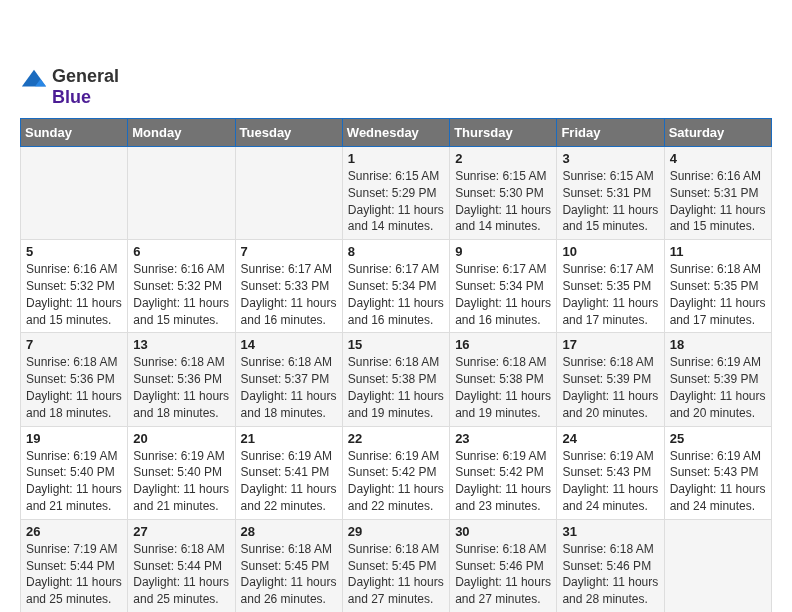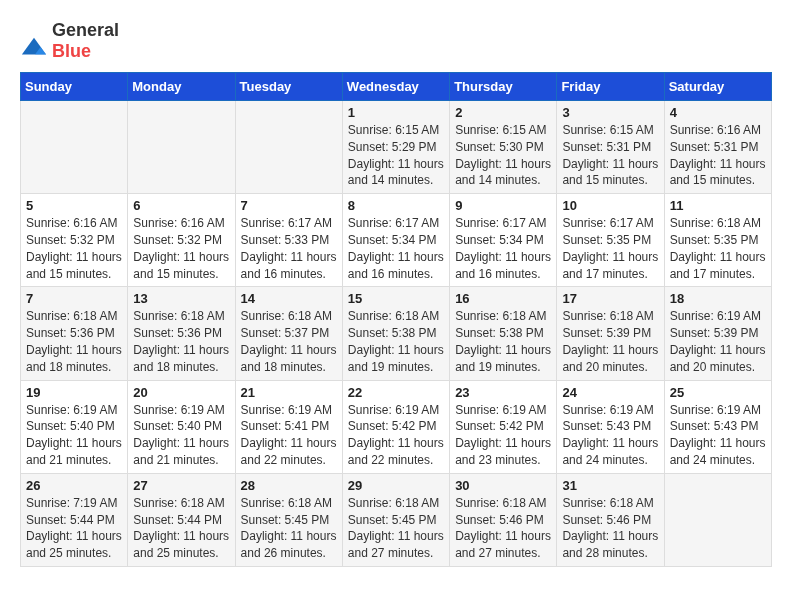--- a/index.html
+++ b/index.html
@@ -11,32 +11,33 @@
       padding: 20px;
     }
     .header {
       display: flex;
       justify-content: space-between;
       align-items: flex-start;
       margin-bottom: 10px;
     }
     .logo {
       display: flex;
-      align-items: flex-end;
+      align-items: flex-start;
       gap: 4px;
+      margin-top: 46px;
     }
     .logo-text-general {
       font-size: 18px;
       font-weight: bold;
       color: #333;
     }
     .logo-text-blue {
       font-size: 18px;
       font-weight: bold;
-      color: #ef4444;
+      color: #4c1d95;
     }
     .logo-icon {
       width: 28px;
       height: 28px;
     }
     .title-block {
       text-align: right;
     }
     .month-title {
       font-size: 32px;
@@ -46,21 +47,21 @@
     .location-title {
       font-size: 16px;
       color: #444;
     }
     table {
       width: 100%;
       border-collapse: collapse;
       table-layout: fixed;
     }
     thead tr {
-      background-color: #1d4ed8;
+      background-color: #737373;
     }
     thead th {
       color: #fff;
       font-size: 13px;
       font-weight: bold;
       padding: 6px 4px;
       text-align: left;
       border: 1px solid #1a6bbf;
     }
     tbody tr {

